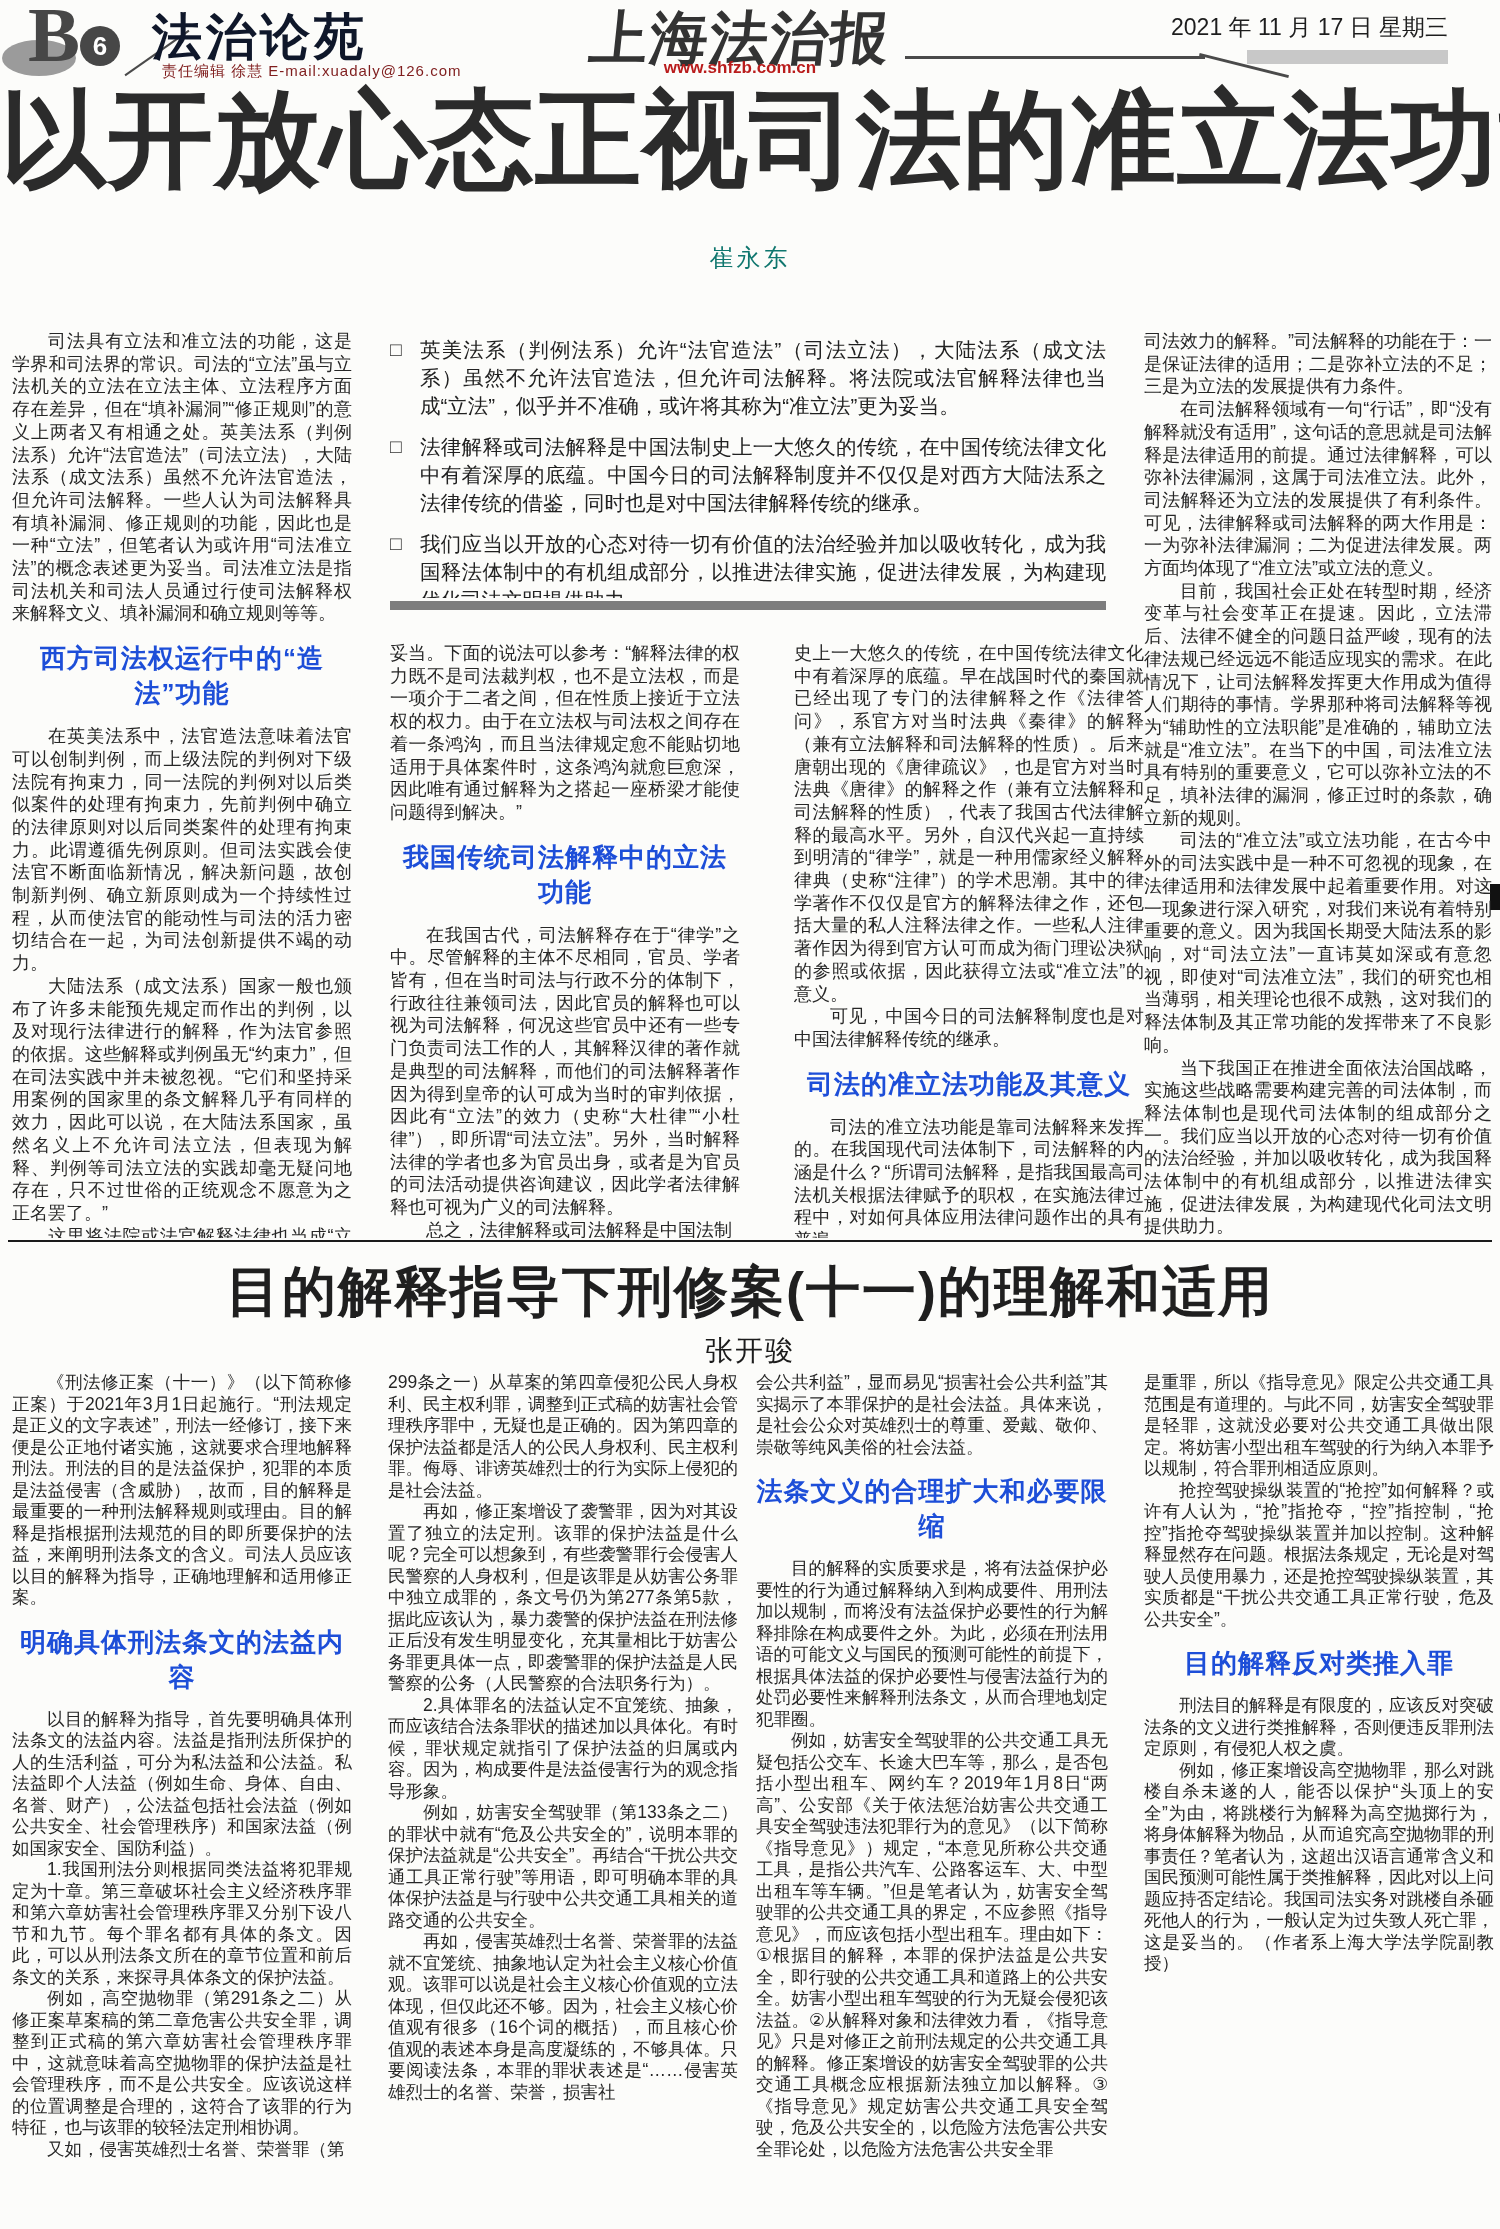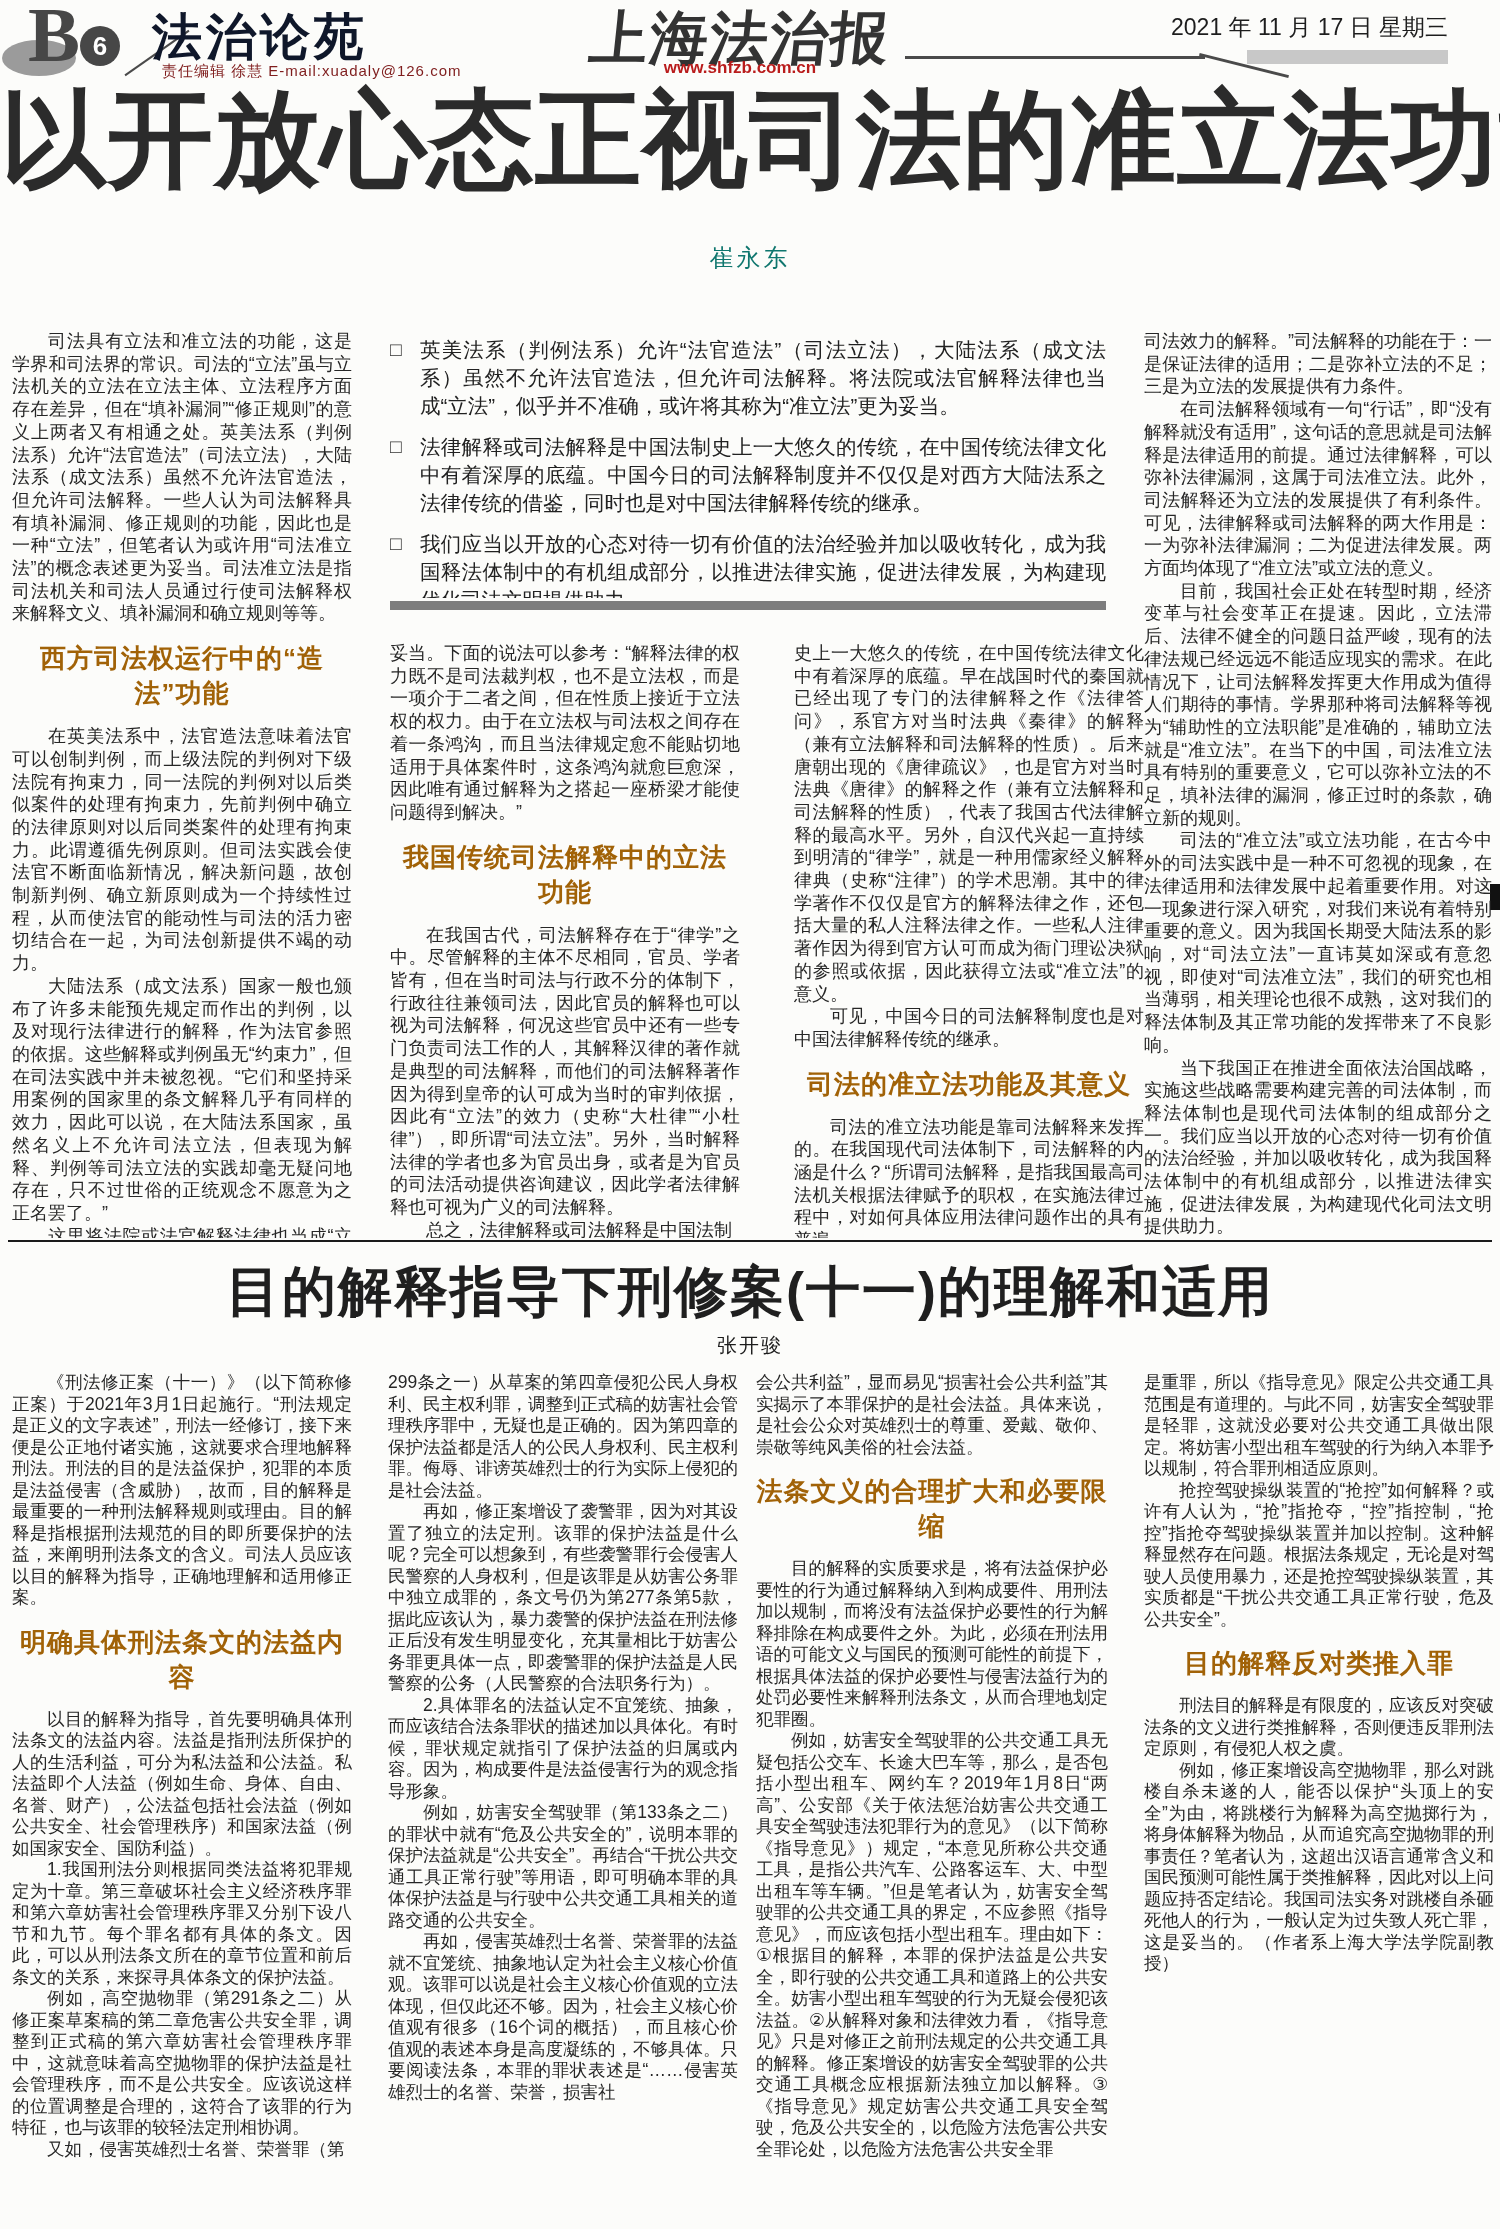--- a/index.html
+++ b/index.html
@@ -34,31 +34,31 @@
   .a1col{position:absolute;overflow:hidden;}
   .a1 .p,.a1 .pn,.a1 .credit{font-size:18px;line-height:22.7px;text-align:justify;}
   .c1-1{left:12px;top:330px;width:340px;height:908px;}
   .c1-2{left:390px;top:642px;width:350px;height:596px;}
   .c1-3{left:757px;top:642px;width:350px;height:596px;margin-left:37px;}
   .c1-4{left:1144px;top:330px;width:348px;height:908px;}
   
   .article-sep{position:absolute;left:8px;top:1240px;width:1484px;height:2px;background:#1a1a1a;}
   .headline2{position:absolute;left:0;top:1256px;width:1500px;text-align:center;font-size:54px;font-weight:900;
         color:#1f1f1f;letter-spacing:2px;}
-  .byline2{position:absolute;left:0;top:1332px;width:1500px;text-align:center;font-size:20px;color:#1c1c1c;letter-spacing:2px;}
+  .byline2{position:absolute;left:0;top:1332px;width:1500px;text-align:center;font-size:28px;color:#1c1c1c;letter-spacing:2px;}
   .a2col{position:absolute;top:1372px;height:854px;overflow:hidden;}
   .a2 .p,.a2 .pn,.a2 .credit{font-size:17.5px;line-height:21.5px;text-align:justify;}
   .c2-1{left:12px;width:340px;}
   .c2-2{left:388px;width:350px;}
   .c2-3{left:756px;width:352px;}
   .c2-4{left:1144px;width:350px;}
   
   .p{text-indent:2em;}
   .pn{text-indent:0;}
-  .h{font-size:26px;font-weight:900;text-align:center;color:#a16207;margin:16px 0 14px 0;letter-spacing:1px;text-indent:0;}
+  .h{font-size:26px;font-weight:900;text-align:center;color:#1d4ed8;margin:16px 0 14px 0;letter-spacing:1px;text-indent:0;}
 </style>
 </head>
 <body>
 
 <div class="page">
 
   <div>
     <div class="badge-ball"></div>
     <div class="badge-letter">B</div>
     <div class="badge-circle">6</div>

